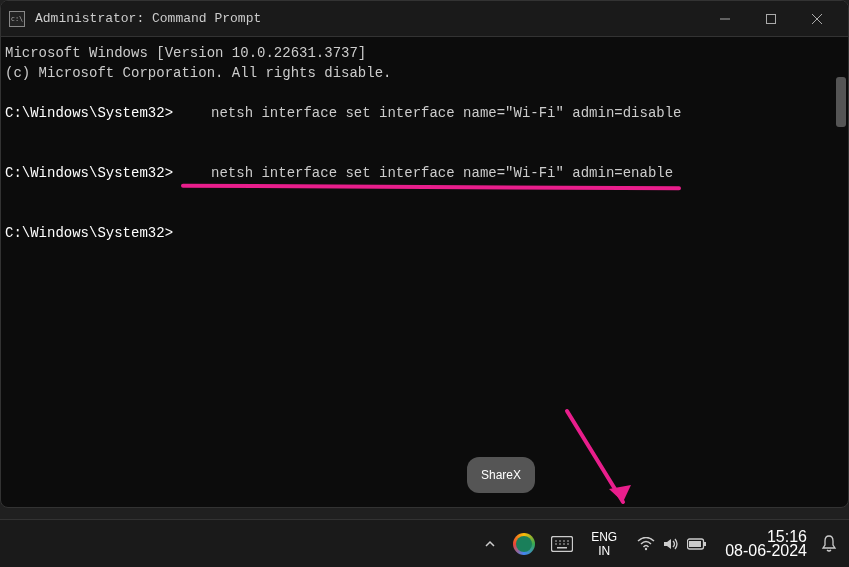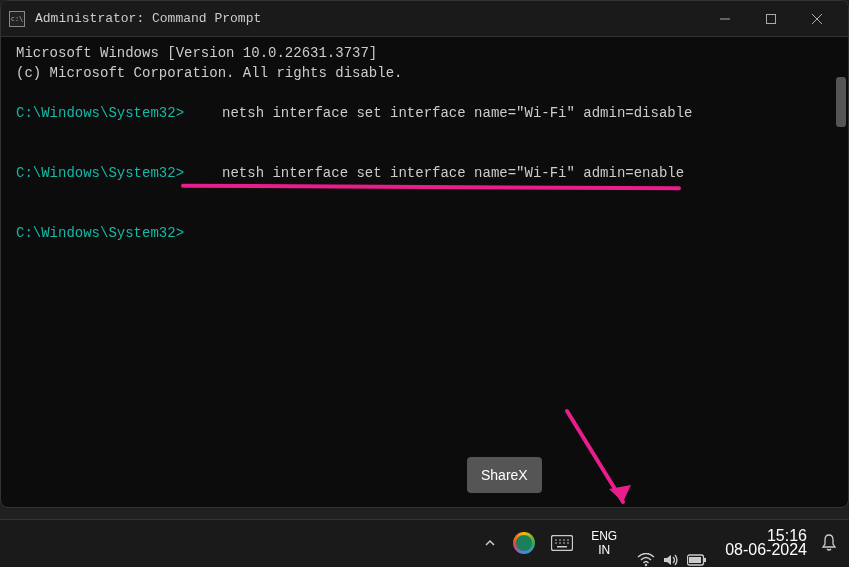--- a/index.html
+++ b/index.html
@@ -53,77 +53,77 @@
       width: 46px;
       height: 36px;
       display: flex;
       align-items: center;
       justify-content: center;
       color: #aaa;
       cursor: pointer;
     }
     
     .terminal {
-      padding: 6px 15px;
+      padding: 6px 4px;
       color: #cccccc;
       font-size: 14px;
       line-height: 20px;
       font-family: Consolas, "Courier New", monospace;
       position: relative;
       height: calc(100% - 36px);
     }
     
     .term-line { white-space: pre; }
     .blank-line { height: 20px; }
     
-    .prompt { color: #14b8a6; }
+    .prompt { color: #ffffff; }
     .cmd { color: #cccccc; margin-left: 38px; }
     
     .underline-annot {
       position: absolute;
       height: 4px;
       background: #e91e8c;
       border-radius: 2px;
       transform: rotate(0.3deg);
     }
     
     .arrow-annot {
       position: absolute;
       pointer-events: none;
     }
     
     .sharex-btn {
       position: absolute;
       background: #555;
       color: #fff;
       font-family: "Segoe UI", sans-serif;
-      font-size: 14px;
+      font-size: 12px;
       padding: 8px 14px;
-      border-radius: 4px;
+      border-radius: 12px;
     }
     
     .scrollbar-track {
       position: absolute;
       right: 2px;
       top: 40px;
       width: 10px;
       height: 50px;
       background: #555;
       border-radius: 3px;
     }
     
     .taskbar {
       position: absolute;
       bottom: 0;
       left: 0;
       width: 849px;
       height: 48px;
       background: #1a1a1a;
       display: flex;
-      align-items: flex-end;
+      align-items: center;
       font-family: "Segoe UI", sans-serif;
       color: #fff;
       border-top: 1px solid #333;
     }
     
     .tb-spacer { flex: 1; }
     
     .tb-item {
       display: flex;
       align-items: center;

